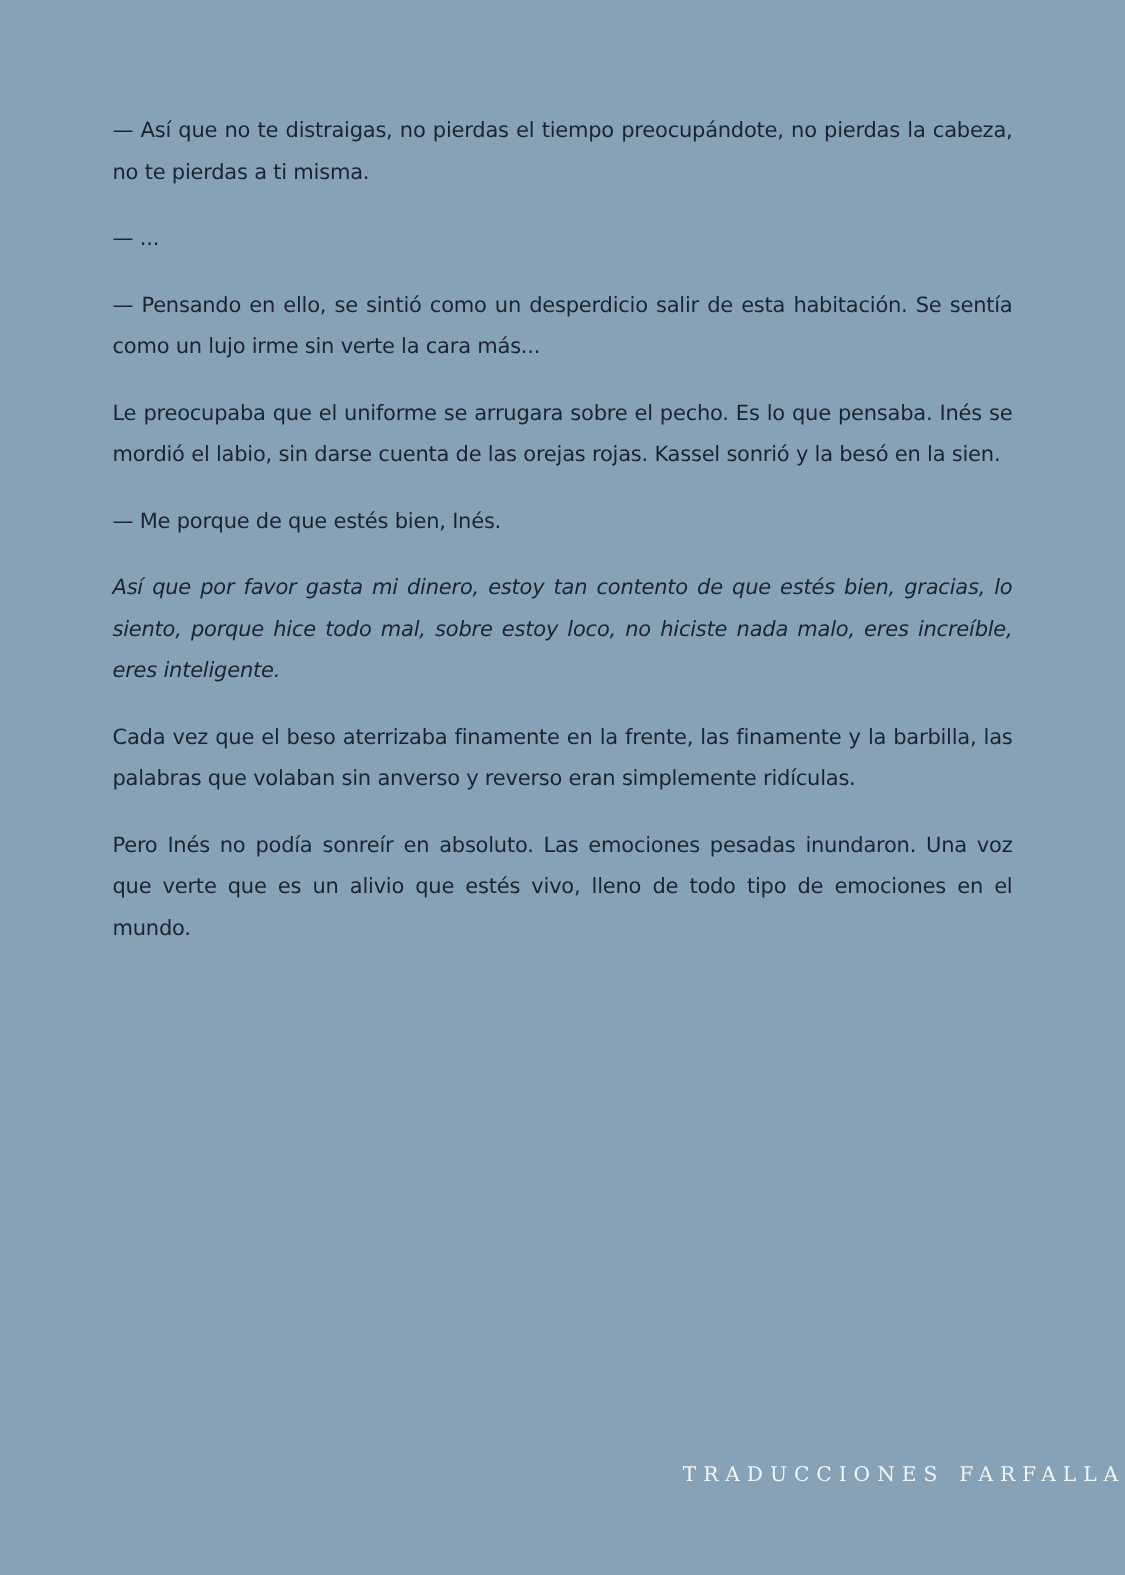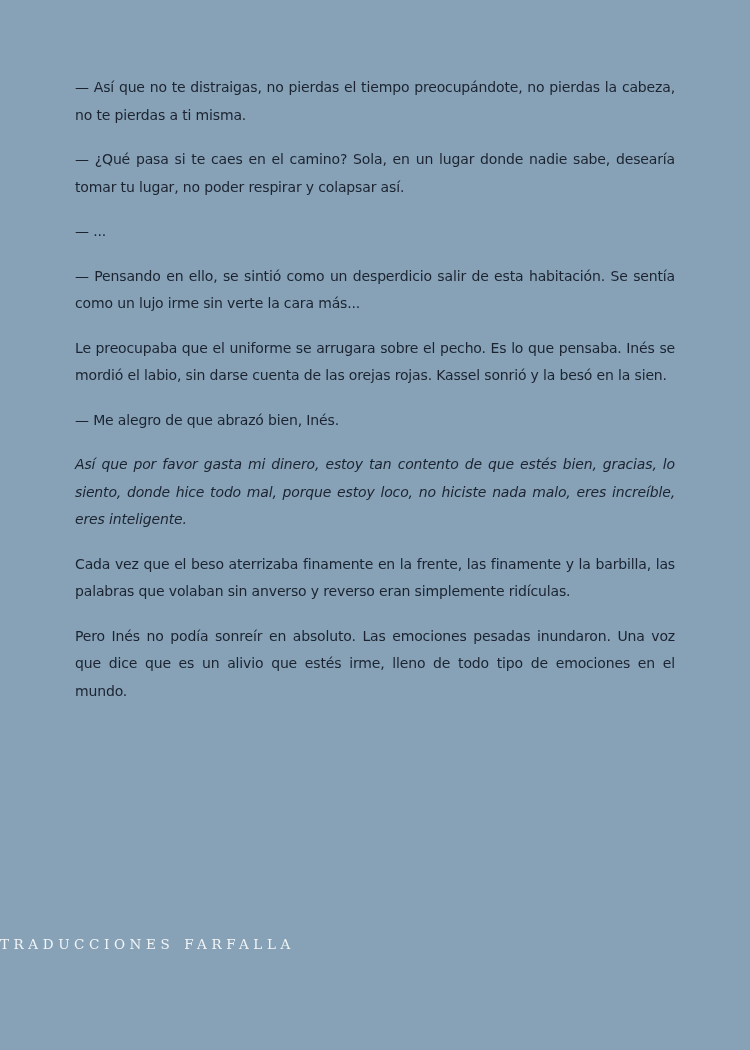--- a/index.html
+++ b/index.html
@@ -32,42 +32,41 @@
     .para.italic {
       font-style: italic;
     }
     .para.left {
       text-align: left;
     }
     .footer {
       position: absolute;
       left: 0;
       width: 750px;
-      top: 936px;
-      text-align: left;
+      top: 975px;
+      text-align: right;
       font-family: "DejaVu Serif", "Liberation Serif", serif;
       font-size: 13.5px;
       letter-spacing: 4.6px;
       color: #f2f5f7;
     }
     .footer .word-gap {
       display: inline-block;
       width: 10px;
     }
   </style>
 </head>
 <body>
 
 <div class="page">
   <p class="para">— Así que no te distraigas, no pierdas el tiempo preocupándote, no pierdas la cabeza, no te pierdas a ti misma.</p>
-  <p class="para">— ¿Qué pasa si te caes en el camino? Sola, en un lugar donde nadie sabe, desearía tomar tu lugar, no poder respirar y colapsar así.</p>
   <p class="para left">— ...</p>
   <p class="para">— Pensando en ello, se sintió como un desperdicio salir de esta habitación. Se sentía como un lujo irme sin verte la cara más...</p>
   <p class="para">Le preocupaba que el uniforme se arrugara sobre el pecho. Es lo que pensaba. Inés se mordió el labio, sin darse cuenta de las orejas rojas. Kassel sonrió y la besó en la sien.</p>
-  <p class="para left">— Me alegro de que abrazó bien, Inés.</p>
-  <p class="para italic">Así que por favor gasta mi dinero, estoy tan contento de que estés bien, gracias, lo siento, donde hice todo mal, porque estoy loco, no hiciste nada malo, eres increíble, eres inteligente.</p>
+  <p class="para left">— Me porque de que estés bien, Inés.</p>
+  <p class="para italic">Así que por favor gasta mi dinero, estoy tan contento de que estés bien, gracias, lo siento, porque hice todo mal, sobre estoy loco, no hiciste nada malo, eres increíble, eres inteligente.</p>
   <p class="para">Cada vez que el beso aterrizaba finamente en la frente, las finamente y la barbilla, las palabras que volaban sin anverso y reverso eran simplemente ridículas.</p>
-  <p class="para">Pero Inés no podía sonreír en absoluto. Las emociones pesadas inundaron. Una voz que dice que es un alivio que estés irme, lleno de todo tipo de emociones en el mundo.</p>
+  <p class="para">Pero Inés no podía sonreír en absoluto. Las emociones pesadas inundaron. Una voz que verte que es un alivio que estés vivo, lleno de todo tipo de emociones en el mundo.</p>
 </div>
 
 <div class="footer">
   <span>TRADUCCIONES</span><span class="word-gap"></span><span>FARFALLA</span>
 </div>
 
 </body></html>

